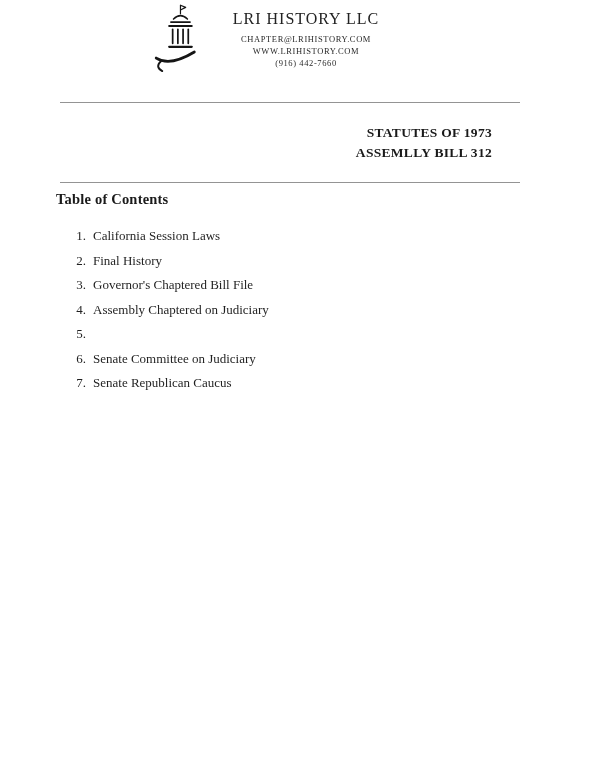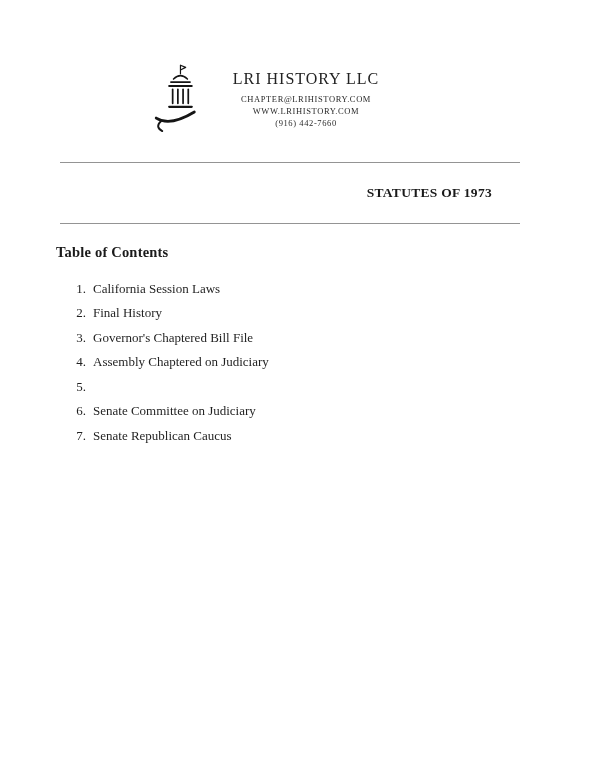--- a/index.html
+++ b/index.html
@@ -12,21 +12,20 @@
     overflow: hidden;
   }
   .page {
     width: 600px;
     height: 776px;
     position: relative;
   }
 
   
   .letterhead {
-    padding-top: 60px;
     display: flex;
     justify-content: center;
     align-items: center;
     gap: 30px;
     margin-right: 70px; 
   }
   .logo { width: 52px; height: 78px; flex: 0 0 auto; }
   .letterhead-text { text-align: center; }
   .company {
     font-size: 16px;
@@ -58,21 +57,21 @@
     text-align: right;
     font-weight: bold;
     font-size: 13.5px;
     line-height: 19.5px;
     letter-spacing: 0.3px;
     color: #1a1a1a;
   }
   .doc-info div { white-space: pre; padding-left: 40px; }
 
   
-  .toc { margin-top: 20px; margin-left: 56px; }
+  .toc { margin-top: 8px; margin-left: 56px; }
   .toc h2 {
     font-size: 14.5px;
     font-weight: bold;
     letter-spacing: 0.2px;
     color: #1a1a1a;
   }
   .toc ol {
     list-style: none;
     margin-top: 16px;
     padding-left: 12px;
@@ -125,20 +124,21 @@
       <div class="contact">CHAPTER@LRIHISTORY.COM</div>
       <div class="contact">WWW.LRIHISTORY.COM</div>
       <div class="contact">(916) 442-7660</div>
     </div>
   </header>
 
   <hr class="rule rule-top">
 
   <div class="doc-info">
     <div>STATUTES OF 1973</div>
+    <div>ASSEMLLY BILL 312</div>
   </div>
 
   <hr class="rule rule-bottom">
 
   <section class="toc">
     <h2>Table of Contents</h2>
     <ol id="toc-list">
         <li>
           <span class="num">1.</span>
           <span class="label">California Session Laws</span>

